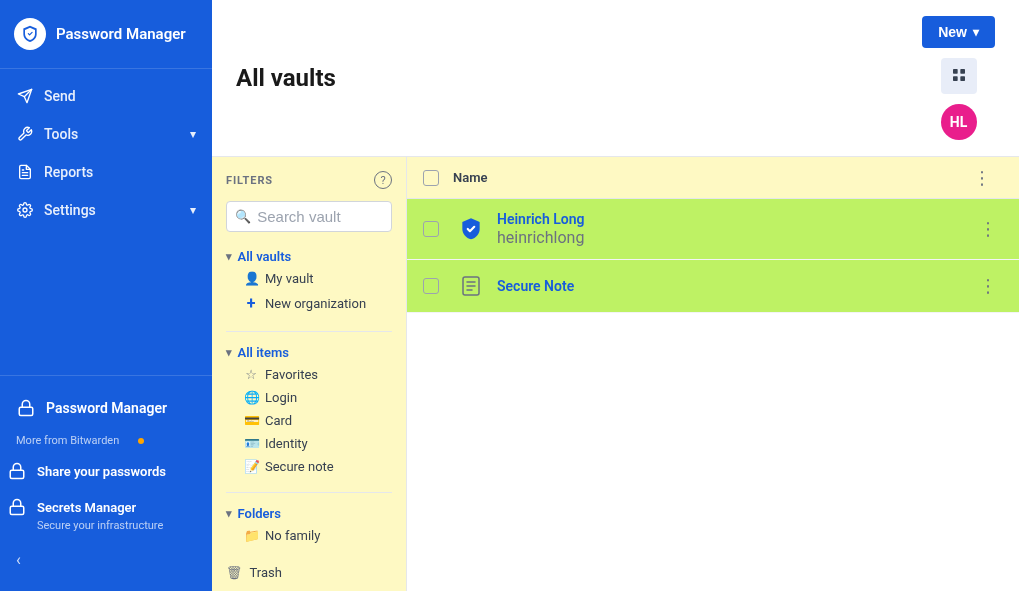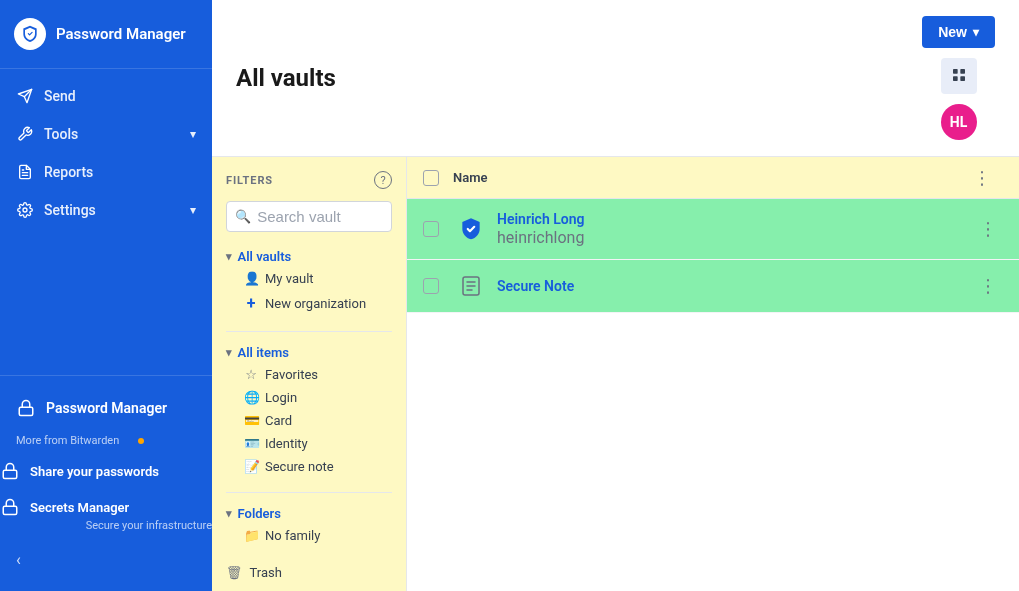--- a/index.html
+++ b/index.html
@@ -74,23 +74,22 @@
     .more-from {
       padding: 6px 16px;
       font-size: 11px;
       color: rgba(255,255,255,0.7);
       display: flex;
       align-items: center;
       gap: 19px;
     }
     .more-from .dot { width: 6px; height: 6px; background: #FFA500; border-radius: 50%; }
     .promo-item {
-      padding: 8px 0;
-      cursor: pointer;
-      text-align: right;
+      padding: 8px 7px;
+      cursor: pointer;
     }
     .promo-item-header {
       display: flex;
       align-items: center;
       gap: 10px;
       color: white;
     }
     .promo-item-header .promo-icon { width: 20px; height: 20px; display: flex; align-items: center; justify-content: center; flex-shrink: 0; }
     .promo-item-header .promo-label { font-size: 13px; font-weight: 600; }
     .promo-sub { font-size: 11px; color: rgba(255,255,255,0.7); padding-left: 30px; margin-top: 2px; }
@@ -304,21 +303,21 @@
     .list-header .actions-col { width: 30px; }
     .list-header-checkbox { width: 16px; height: 16px; border: 1.5px solid #9ca3af; border-radius: 3px; cursor: pointer; }
     .header-more { color: #6b7280; font-size: 18px; cursor: pointer; }
 
     .list-item-row {
       display: flex;
       align-items: center;
       padding: 12px 16px;
       border-bottom: 1px solid #f3f4f6;
       cursor: pointer;
-      background: #86efac;
+      background: #bef264;
     }
     .item-check { width: 30px; }
     .item-checkbox { width: 16px; height: 16px; border: 1.5px solid #9ca3af; border-radius: 3px; cursor: pointer; }
     .item-icon-col { width: 36px; display: flex; align-items: center; justify-content: center; }
     .item-icon {
       width: 28px;
       height: 28px;
       display: flex;
       align-items: center;
       justify-content: center;

